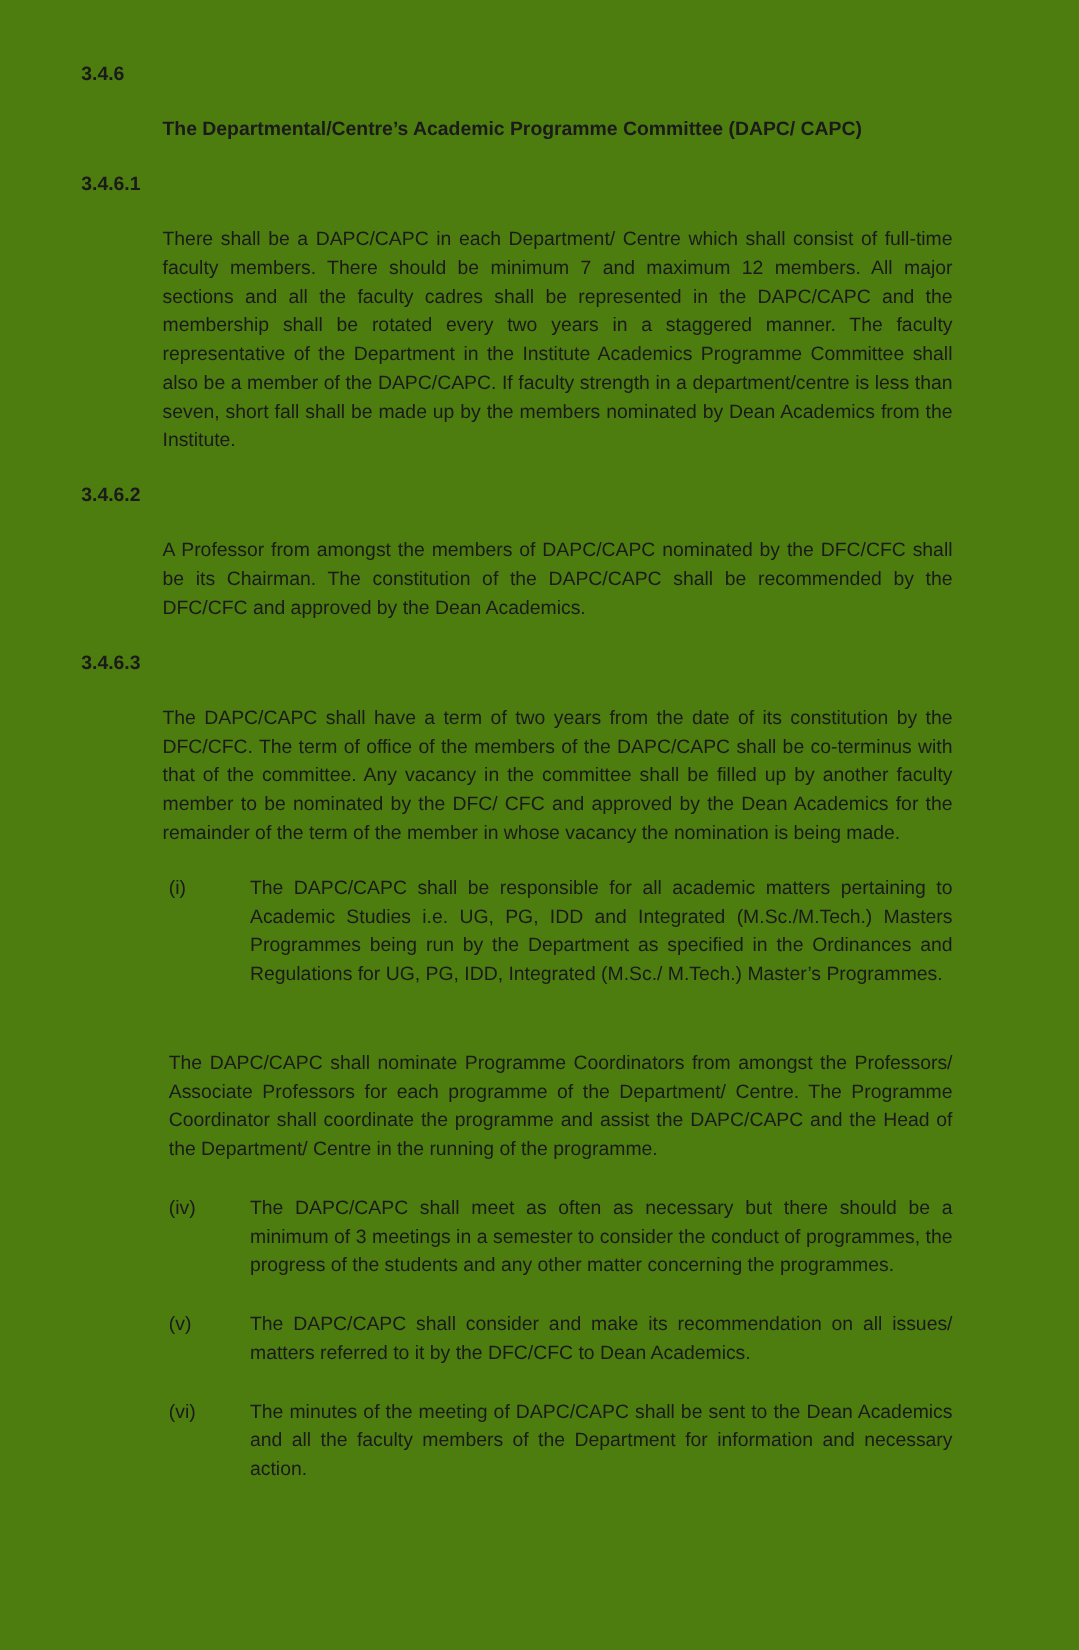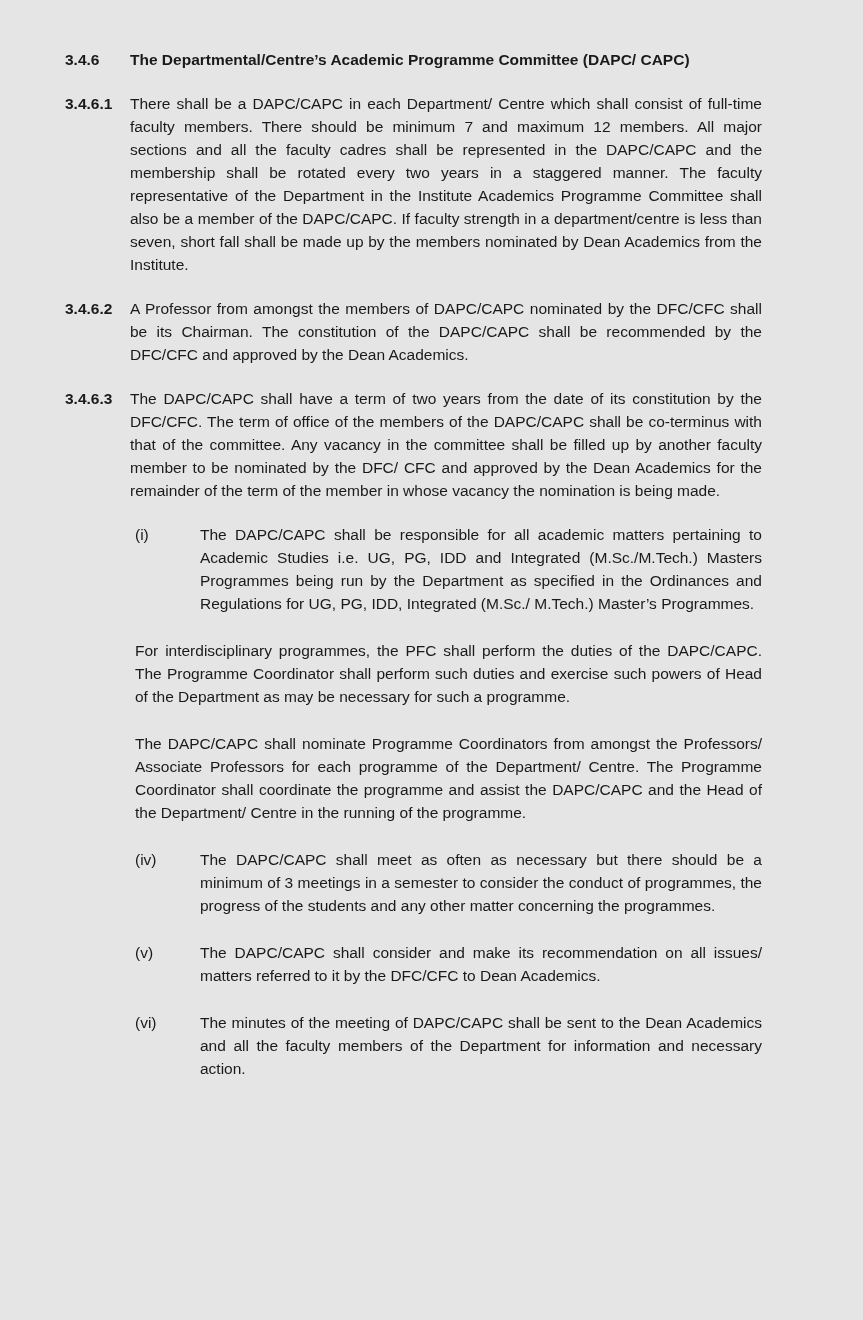--- a/index.html
+++ b/index.html
@@ -5,40 +5,41 @@
   html, body {
     margin: 0;
     padding: 0;
     background: #ffffff;
   }
   .page {
     position: relative;
     width: 863px;
     height: 1320px;
     box-sizing: border-box;
-    background: #e5e5e5;
+    background: #4d7c0f;
     font-family: "Liberation Sans", sans-serif;
     font-size: 15.5px;
     line-height: 23px;
     color: #1a1a1a;
     padding: 48px 101px 0 65px;
     overflow: hidden;
   }
   .para {
     display: flex;
     margin: 0 0 21px 0;
   }
   .para .num {
     width: 65px;
     flex-shrink: 0;
     font-weight: bold;
   }
   .para .body {
     flex: 1;
     text-align: justify;
+    margin-top: 44px;
   }
   .para.heading .body {
     font-weight: bold;
     text-align: left;
   }
   .duty {
     display: flex;
     margin: 0 0 24px 70px;
   }
   .duty .marker {
@@ -75,21 +76,20 @@
     <span class="body">The DAPC/CAPC shall have a term of two years from the date of its constitution by the DFC/CFC. The term of office of the members of the DAPC/CAPC shall be co-terminus with that of the committee. Any vacancy in the committee shall be filled up by another faculty member to be nominated by the DFC/ CFC and approved by the Dean Academics for the remainder of the term of the member in whose vacancy the nomination is being made.</span>
   </div>
 
 
   <div class="duty">
     <span class="marker">(i)</span>
     <span class="body">The DAPC/CAPC shall be responsible for all academic matters pertaining to Academic Studies i.e. UG, PG, IDD and Integrated (M.Sc./M.Tech.) Masters Programmes being run by the Department as specified in the Ordinances and Regulations for UG, PG, IDD, Integrated  (M.Sc./ M.Tech.) Master’s Programmes.</span>
   </div>
 
   <div class="duty">
-    <span class="body">For interdisciplinary programmes, the PFC shall perform the duties of the DAPC/CAPC. The Programme Coordinator shall perform such duties and exercise such powers of Head of the Department as may be necessary for such a programme.</span>
   </div>
 
   <div class="duty">
     <span class="body">The DAPC/CAPC shall nominate Programme Coordinators from amongst the Professors/ Associate Professors for each programme of the Department/ Centre. The Programme Coordinator shall coordinate the programme and assist the DAPC/CAPC and the Head of the Department/ Centre in the running of the programme.</span>
   </div>
 
   <div class="duty">
     <span class="marker">(iv)</span>
     <span class="body">The DAPC/CAPC shall meet as often as necessary but there should be a minimum of 3 meetings in a semester to consider the conduct of programmes, the progress of the students and any other matter concerning the programmes.</span>
   </div>

